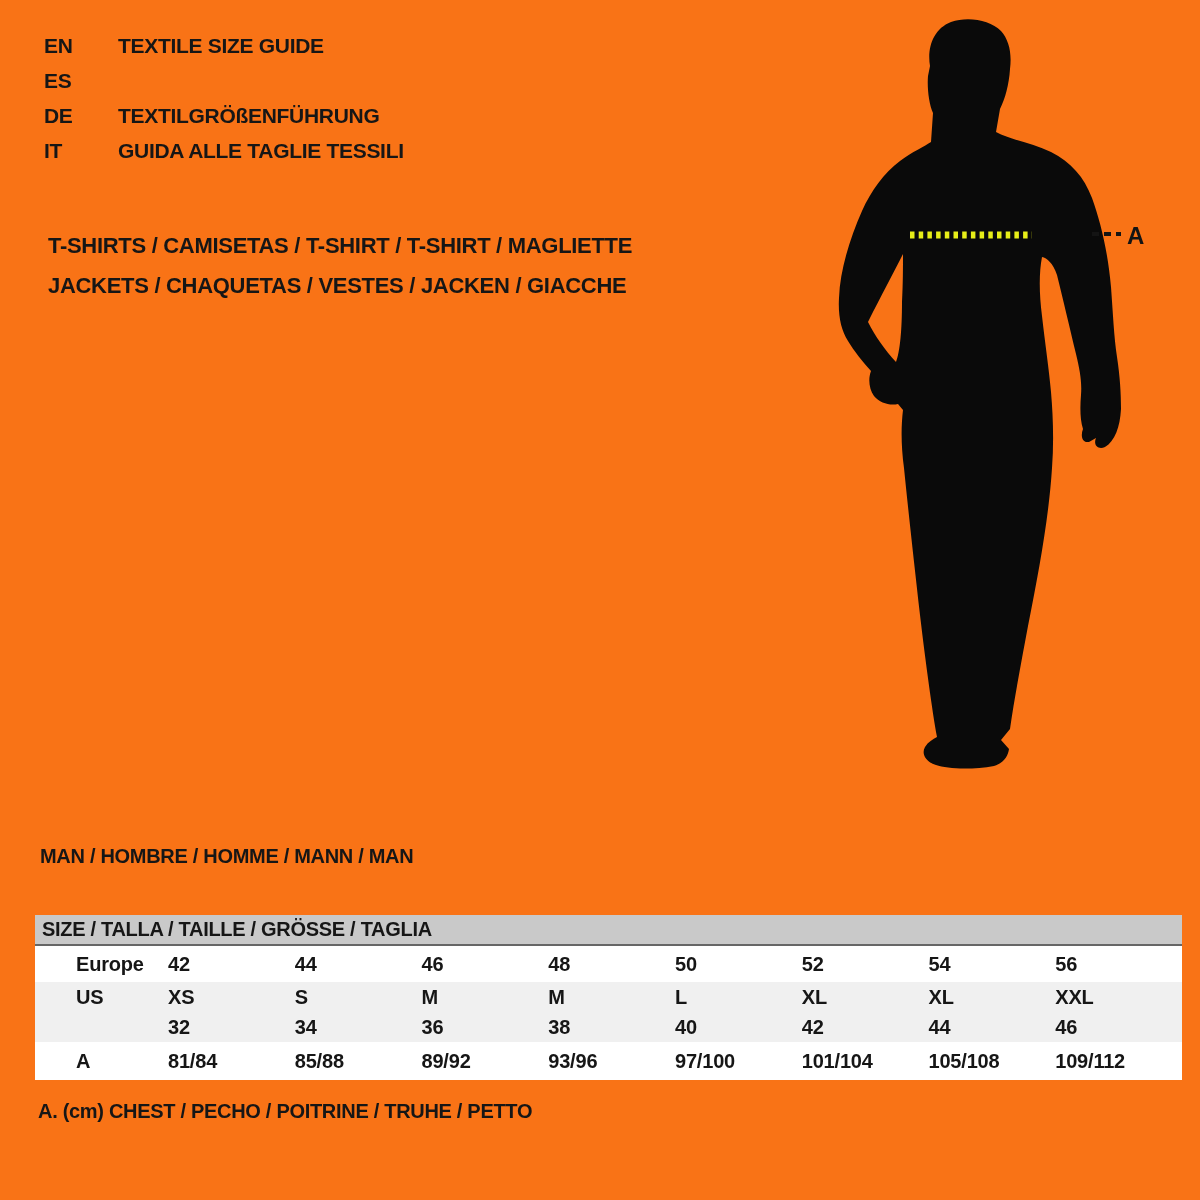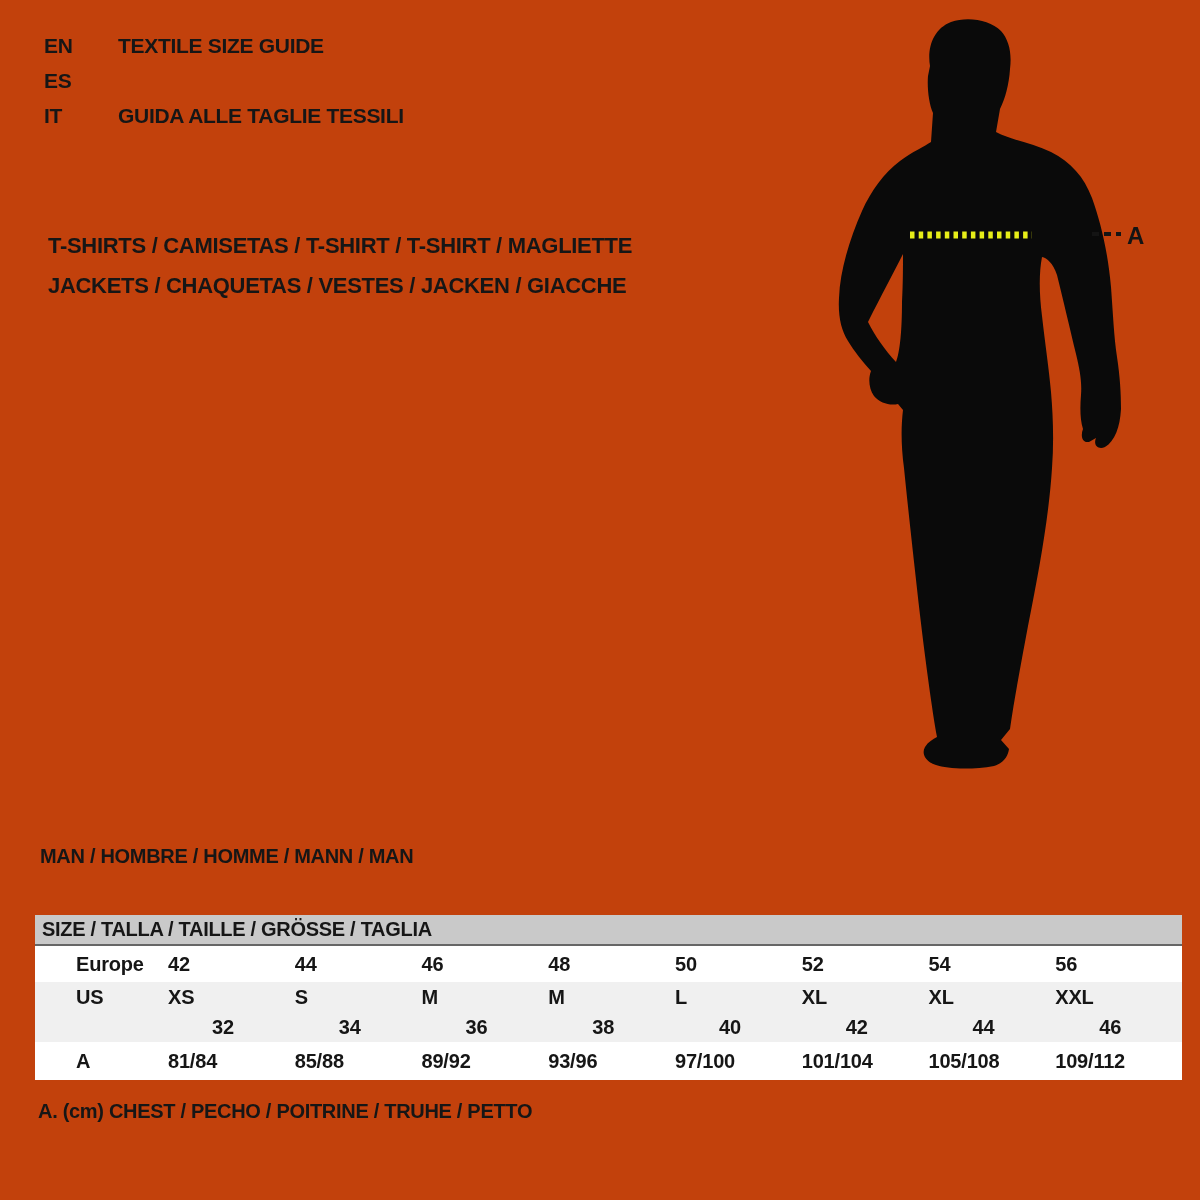--- a/index.html
+++ b/index.html
@@ -1,17 +1,17 @@
 <!DOCTYPE html>
 <html><head>
 <meta charset="utf-8">
 <style>
   html,body{margin:0;padding:0;background:#ffffff;}
   .canvas{
-    position:relative;width:1200px;height:1200px;background:#c2410c;
+    position:relative;width:1200px;height:1200px;background:#f97316;
     color:#161616;font-family:"Liberation Sans",sans-serif;font-weight:bold;
     overflow:hidden;
   }
   
   .lang-block{position:absolute;left:44px;top:28px;}
   .lang-row{display:grid;grid-template-columns:74px auto;height:35px;line-height:35px;}
   .lang-code,.lang-label{font-size:21px;letter-spacing:-0.3px;white-space:nowrap;}
   
   .category-block{position:absolute;left:40px;top:222px;}
   .category-line{font-size:22px;line-height:32px;letter-spacing:-0.3px;white-space:nowrap;margin:8px;}
@@ -23,37 +23,41 @@
   .size-table{position:absolute;left:35px;top:891px;width:1147px;}
   .table-header{
     height:29px;line-height:29px;background:#c9c9c9;border-bottom:2px solid #666666;
     padding-left:7px;font-size:20px;letter-spacing:-0.3px;margin-top:24px;
   }
   .t-row{display:grid;grid-template-columns:133px repeat(8,1fr);align-items:center;font-size:20px;letter-spacing:-0.2px;}
   .t-row .rl{text-align:left;padding-left:5px;margin-left:36px;}
   .t-row .v{text-align:left;}
   .row-europe{height:36px;background:#ffffff;}
   .row-us{height:30px;background:#f0f0f0;}
-  .row-alt{height:30px;background:#f0f0f0;gap:44px;}
+  .row-alt{height:30px;background:#f0f0f0;}
   .row-a{height:38px;background:#ffffff;}
   
   .footnote{position:absolute;left:38px;top:1100px;margin:0;font-size:20px;letter-spacing:-0.3px;white-space:nowrap;}
 </style>
 </head>
 <body>
 
 <div class="canvas">
 
   <section class="lang-block">
     <div class="lang-row">
       <span class="lang-code">EN</span>
       <span class="lang-label">TEXTILE SIZE GUIDE</span>
     </div>
     <div class="lang-row">
       <span class="lang-code">ES</span>
+    </div>
+    <div class="lang-row">
+      <span class="lang-code">DE</span>
+      <span class="lang-label">TEXTILGRÖßENFÜHRUNG</span>
     </div>
     <div class="lang-row">
       <span class="lang-code">IT</span>
       <span class="lang-label">GUIDA ALLE TAGLIE TESSILI</span>
     </div>
   </section>
 
   <section class="category-block">
     <p class="category-line">T-SHIRTS / CAMISETAS / T-SHIRT / T-SHIRT / MAGLIETTE</p>
     <p class="category-line">JACKETS / CHAQUETAS / VESTES / JACKEN / GIACCHE</p>

